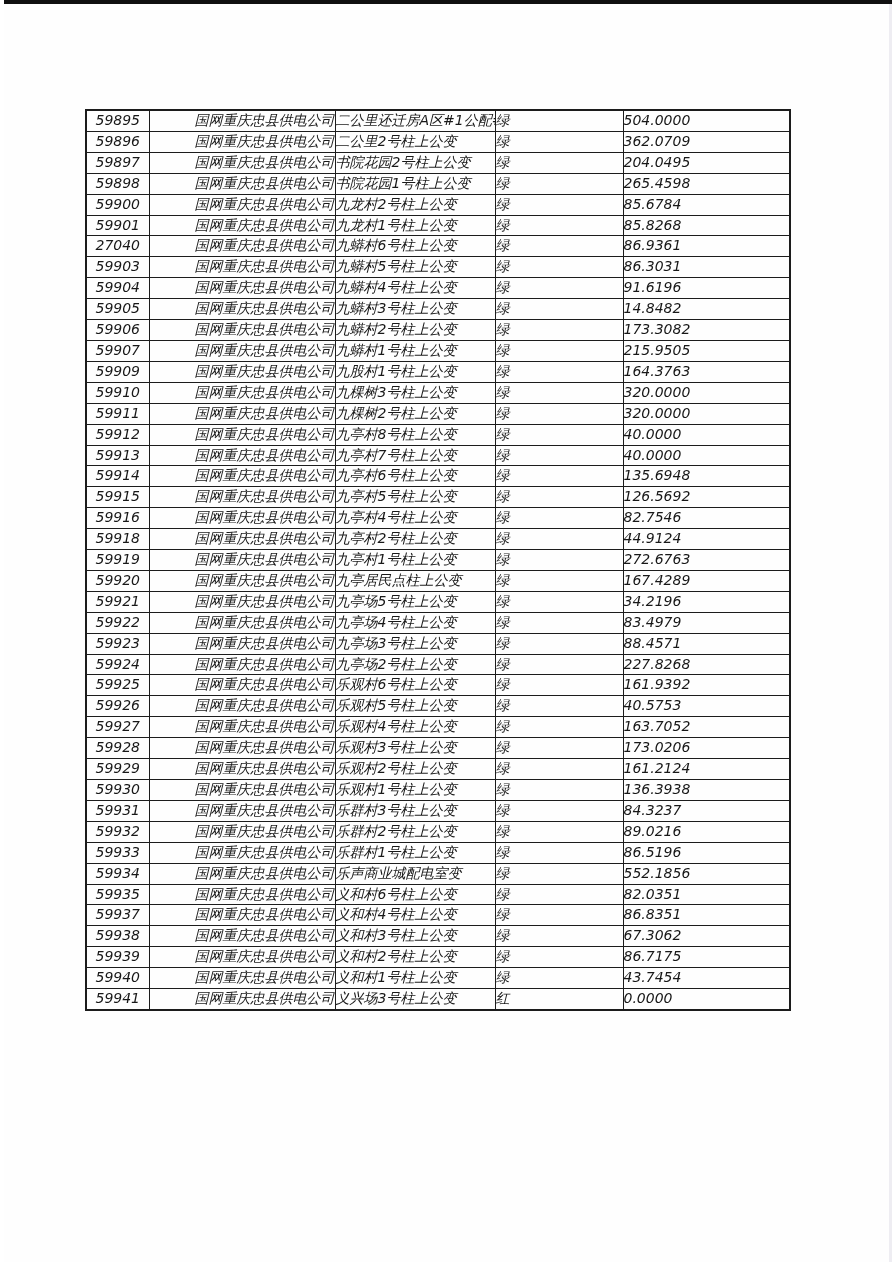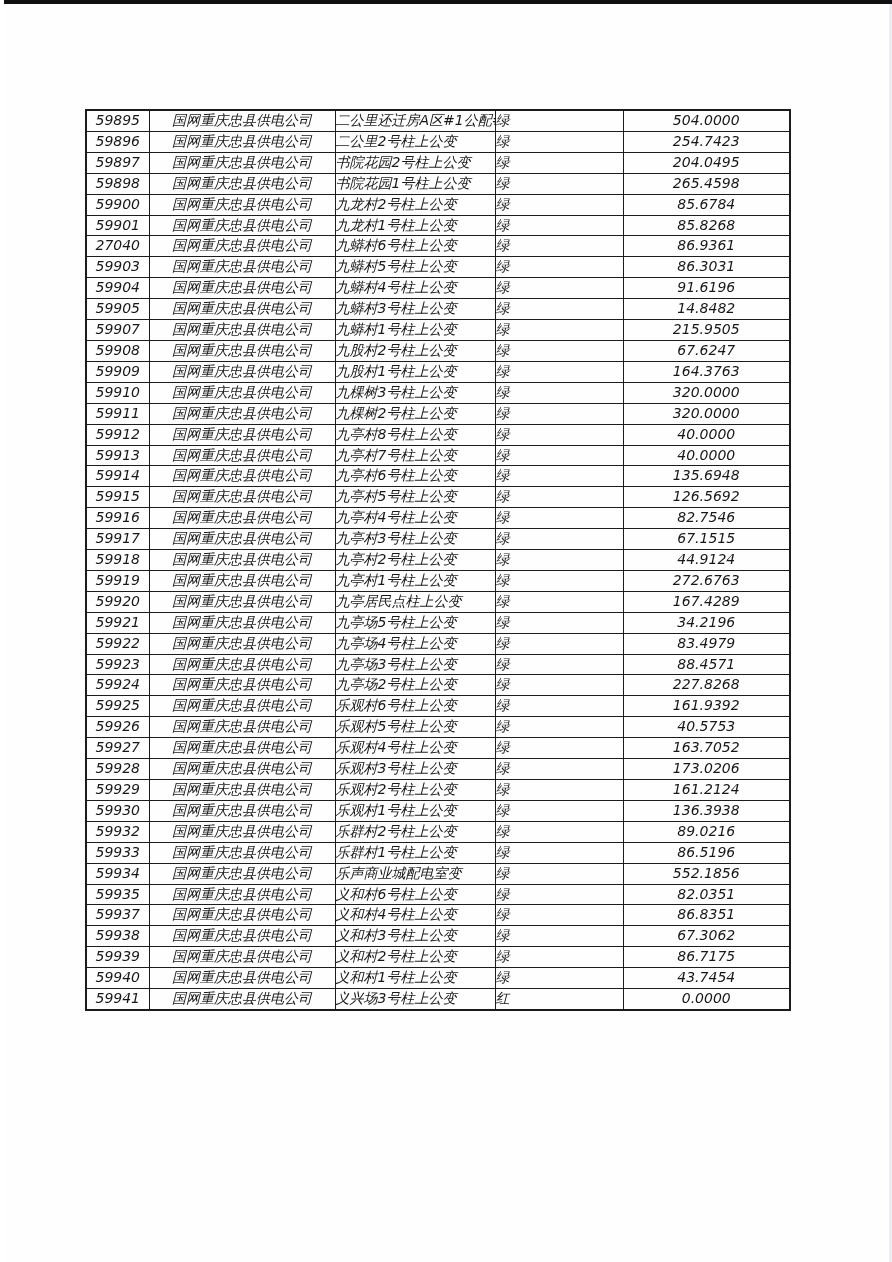--- a/index.html
+++ b/index.html
@@ -42,24 +42,24 @@
     color: #181818;
     white-space: nowrap;
     overflow: hidden;
   }
   col.c-id      { width: 63px; }
   col.c-company { width: 186px; }
   col.c-name    { width: 160px; }
   col.c-status  { width: 128px; }
   col.c-value   { width: 167px; }
   td.c-id      { text-align: center; }
-  td.c-company { text-align: center; padding-left: 4px; }
+  td.c-company { text-align: right; padding-left: 4px; }
   td.c-name    { text-align: left; padding-left: 4px; }
   td.c-status  { text-align: left; padding-left: 3px; }
-  td.c-value   { text-align: center; font-size: 14.5px; }
+  td.c-value   { text-align: left; font-size: 14.5px; }
 </style>
 </head>
 <body>
 
 <div class="page">
   <div class="top-bar"></div>
   <div class="right-edge-band"></div>
 
   <table class="grid">
     <colgroup>
@@ -75,21 +75,21 @@
     <td class="c-company">国网重庆忠县供电公司</td>
     <td class="c-name">二公里还迁房A区#1公配#1</td>
     <td class="c-status">绿</td>
     <td class="c-value">504.0000</td>
   </tr>
         <tr>
     <td class="c-id">59896</td>
     <td class="c-company">国网重庆忠县供电公司</td>
     <td class="c-name">二公里2号柱上公变</td>
     <td class="c-status">绿</td>
-    <td class="c-value">254.7423</td>
+    <td class="c-value">362.0709</td>
   </tr>
         <tr>
     <td class="c-id">59897</td>
     <td class="c-company">国网重庆忠县供电公司</td>
     <td class="c-name">书院花园2号柱上公变</td>
     <td class="c-status">绿</td>
     <td class="c-value">204.0495</td>
   </tr>
         <tr>
     <td class="c-id">59898</td>
@@ -134,34 +134,34 @@
     <td class="c-value">91.6196</td>
   </tr>
         <tr>
     <td class="c-id">59905</td>
     <td class="c-company">国网重庆忠县供电公司</td>
     <td class="c-name">九蟒村3号柱上公变</td>
     <td class="c-status">绿</td>
     <td class="c-value">14.8482</td>
   </tr>
         <tr>
+    <td class="c-id">59906</td>
+    <td class="c-company">国网重庆忠县供电公司</td>
+    <td class="c-name">九蟒村2号柱上公变</td>
+    <td class="c-status">绿</td>
+    <td class="c-value">173.3082</td>
+  </tr>
+        <tr>
     <td class="c-id">59907</td>
     <td class="c-company">国网重庆忠县供电公司</td>
     <td class="c-name">九蟒村1号柱上公变</td>
     <td class="c-status">绿</td>
     <td class="c-value">215.9505</td>
   </tr>
         <tr>
-    <td class="c-id">59908</td>
-    <td class="c-company">国网重庆忠县供电公司</td>
-    <td class="c-name">九股村2号柱上公变</td>
-    <td class="c-status">绿</td>
-    <td class="c-value">67.6247</td>
-  </tr>
-        <tr>
     <td class="c-id">59909</td>
     <td class="c-company">国网重庆忠县供电公司</td>
     <td class="c-name">九股村1号柱上公变</td>
     <td class="c-status">绿</td>
     <td class="c-value">164.3763</td>
   </tr>
         <tr>
     <td class="c-id">59910</td>
     <td class="c-company">国网重庆忠县供电公司</td>
     <td class="c-name">九棵树3号柱上公变</td>
@@ -204,27 +204,20 @@
     <td class="c-value">126.5692</td>
   </tr>
         <tr>
     <td class="c-id">59916</td>
     <td class="c-company">国网重庆忠县供电公司</td>
     <td class="c-name">九亭村4号柱上公变</td>
     <td class="c-status">绿</td>
     <td class="c-value">82.7546</td>
   </tr>
         <tr>
-    <td class="c-id">59917</td>
-    <td class="c-company">国网重庆忠县供电公司</td>
-    <td class="c-name">九亭村3号柱上公变</td>
-    <td class="c-status">绿</td>
-    <td class="c-value">67.1515</td>
-  </tr>
-        <tr>
     <td class="c-id">59918</td>
     <td class="c-company">国网重庆忠县供电公司</td>
     <td class="c-name">九亭村2号柱上公变</td>
     <td class="c-status">绿</td>
     <td class="c-value">44.9124</td>
   </tr>
         <tr>
     <td class="c-id">59919</td>
     <td class="c-company">国网重庆忠县供电公司</td>
     <td class="c-name">九亭村1号柱上公变</td>
@@ -300,20 +293,27 @@
     <td class="c-name">乐观村2号柱上公变</td>
     <td class="c-status">绿</td>
     <td class="c-value">161.2124</td>
   </tr>
         <tr>
     <td class="c-id">59930</td>
     <td class="c-company">国网重庆忠县供电公司</td>
     <td class="c-name">乐观村1号柱上公变</td>
     <td class="c-status">绿</td>
     <td class="c-value">136.3938</td>
+  </tr>
+        <tr>
+    <td class="c-id">59931</td>
+    <td class="c-company">国网重庆忠县供电公司</td>
+    <td class="c-name">乐群村3号柱上公变</td>
+    <td class="c-status">绿</td>
+    <td class="c-value">84.3237</td>
   </tr>
         <tr>
     <td class="c-id">59932</td>
     <td class="c-company">国网重庆忠县供电公司</td>
     <td class="c-name">乐群村2号柱上公变</td>
     <td class="c-status">绿</td>
     <td class="c-value">89.0216</td>
   </tr>
         <tr>
     <td class="c-id">59933</td>

